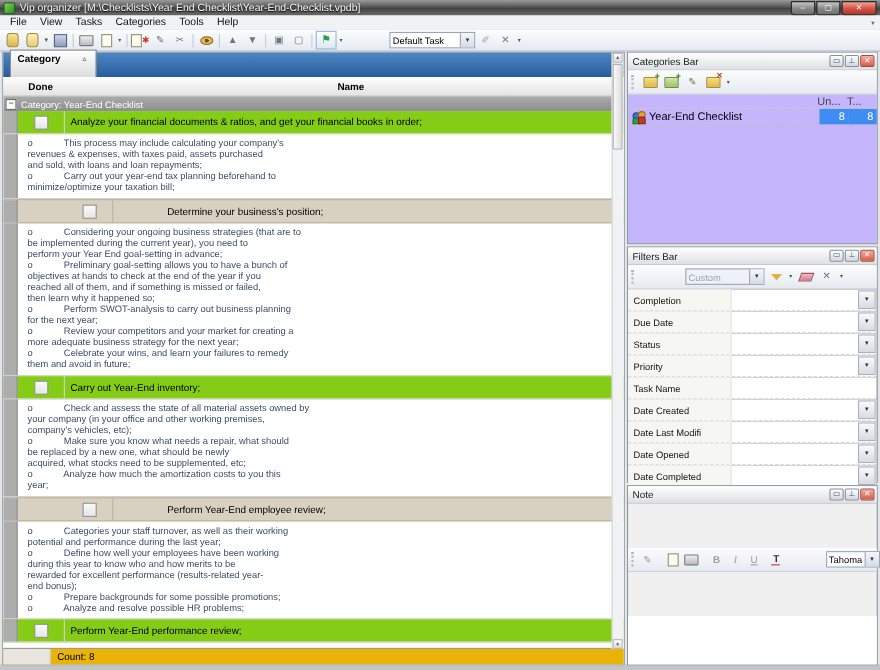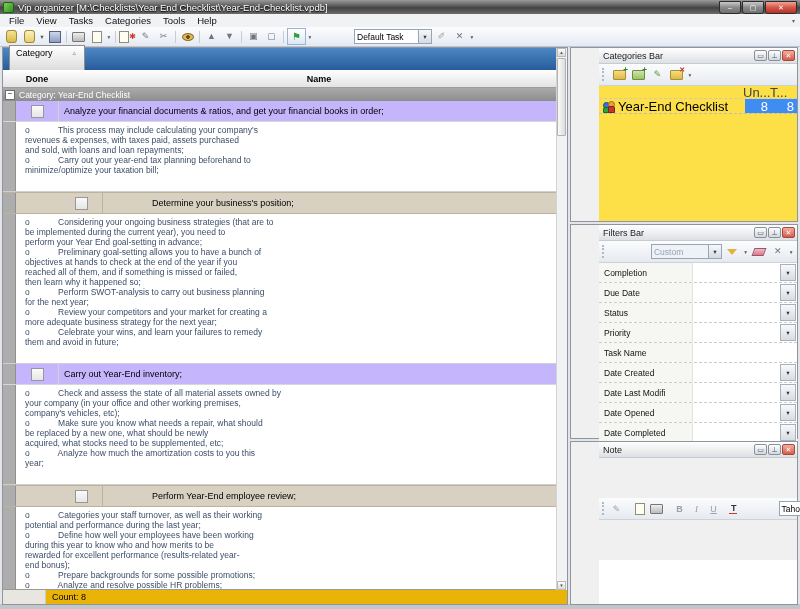--- a/index.html
+++ b/index.html
@@ -43,71 +43,71 @@
   .combo .cbtn{width:12px;height:100%;border-left:1px solid #97a5b8;font-size:5.5px;color:#333;
     background:linear-gradient(#f6f7f9,#d6dae1);display:flex;align-items:center;justify-content:center;}
   .task-combo{width:76px;}
 
   
   .workspace{position:relative;flex:1;background:#e3e5e8;}
   .main-panel{position:absolute;left:2px;top:0;width:566px;height:558px;background:#fff;
     border:1px solid #8e959e;box-sizing:border-box;display:flex;flex-direction:column;}
   .group-strip{height:22px;background:linear-gradient(#4c87c3,#275c9c);display:flex;align-items:center;padding-left:6px;flex:none;}
   .cat-btn{height:15px;display:flex;align-items:center;gap:20px;padding:0 8px 12px 6px;
-    background:linear-gradient(#ffffff,#d8d8d8);border:1px solid #8d8d8d;font-size:9px;font-weight:normal;color:#000;}
+    background:linear-gradient(#ffffff,#d8d8d8);border:1px solid #8d8d8d;font-size:9px;font-weight:bold;color:#000;}
   .sort-tri{font-size:7px;color:#8a8a8a;}
   .header-row{height:17px;flex:none;display:flex;align-items:center;background:linear-gradient(#ffffff,#e3e3e3);
     border-bottom:1px solid #9d9d9d;font-size:9px;font-weight:bold;color:#000;}
   .h-done{width:68px;text-align:center;}
   .h-name{flex:1;text-align:center;}
   .rows{flex:1;overflow:hidden;background:#fff;}
   .row-group{height:13px;background:linear-gradient(#aaaaaa,#8d8d8d);color:#fff;font-size:8.5px;
     display:flex;align-items:center;gap:4px;padding-left:2px;}
   .expander{width:8px;height:8px;background:#fbfbfb;border:1px solid #6f6f6f;color:#222;font-size:8px;
     line-height:6px;text-align:center;flex:none;}
-  .row-task{height:20px;display:flex;background:#c4b5fd;border-bottom:1px solid #d8d8d8;}
+  .row-task{height:20px;display:flex;background:#84cc16;border-bottom:1px solid #d8d8d8;}
   .row-task.tan{background:#d8d1c1;border-top:1px solid #bdb39b;border-bottom:1px solid #bdb39b;gap:44px;}
   .cell-strip{width:12px;background:#adadad;border-right:1px solid #8f8f8f;flex:none;}
   .cell-done{width:42px;flex:none;display:flex;align-items:center;justify-content:center;border-right:1px solid #d2d2d2;}
   .row-task.tan .cell-done{border-right-color:#bdb39b;}
   .checkbox{width:11px;height:11px;border:1px solid #979797;background:linear-gradient(#fafafa,#e6e6e6);}
   .cell-name{flex:1;display:flex;align-items:center;padding-left:5px;font-size:9px;color:#000;
     white-space:nowrap;overflow:hidden;}
   .row-note{display:flex;border-bottom:1px solid #cfcfcf;}
-  .note-lines{flex:1;padding:3px 0 16px 9px;font-size:8.5px;line-height:10px;color:#3c4d68;overflow:hidden;}
+  .note-lines{flex:1;padding:3px 0 5px 9px;font-size:8.5px;line-height:10px;color:#3c4d68;overflow:hidden;}
   .note-line{white-space:pre;}
   .footer{height:14px;flex:none;border-top:1px solid #9a9a9a;background:#eab308;display:flex;align-items:center;font-size:9px;color:#000;}
   .footer-strip{width:42px;height:100%;background:#e9e6df;border-right:1px solid #cfccc4;flex:none;}
   .footer-count{padding-left:6px;}
   
   .vscroll{position:absolute;right:0;top:0;bottom:14px;width:10px;background:#f1f2f4;border-left:1px solid #d3d3d3;}
   .sarrow{position:absolute;left:0;width:9px;height:9px;background:linear-gradient(#fdfdfd,#d9d9d9);
     border:1px solid #b9b9b9;box-sizing:border-box;color:#555;font-size:4.5px;display:flex;align-items:center;justify-content:center;}
   .sarrow.up{top:0;} .sarrow.down{bottom:0;}
   .sthumb{position:absolute;left:0;top:10px;width:9px;height:78px;box-sizing:border-box;
     background:linear-gradient(90deg,#fafafa,#dcdcdc);border:1px solid #b2b2b2;border-radius:1px;}
 
   
   .right-col{position:absolute;left:570px;top:0;width:228px;height:558px;display:flex;flex-direction:column;gap:2px;}
-  .panel{border:1px solid #8e959e;background:#f0f0f0;display:flex;flex-direction:column;box-sizing:border-box;padding-left:28px;}
+  .panel{border:1px solid #8e959e;background:#f0f0f0;display:flex;flex-direction:column;box-sizing:border-box;}
   .panel-title{height:15px;flex:none;background:linear-gradient(#ffffff,#dde0e4);border-bottom:1px solid #c7cbd0;
     display:flex;align-items:center;padding:0 2px 0 4px;font-size:9px;color:#222;}
   .panel-title .pt-label{flex:1;}
   .pbtn{width:13px;height:11px;margin-left:1px;border:1px solid #8a9097;border-radius:2px;box-sizing:border-box;
     background:linear-gradient(#fdfdfd,#d5d8dc);color:#3b5a82;font-size:7px;line-height:1;
     display:flex;align-items:center;justify-content:center;}
   .pbtn.close{background:linear-gradient(#f2ad9f,#d85c49);color:#fff;border-color:#a3493c;}
   .panel-toolbar{height:21px;flex:none;display:flex;align-items:center;background:linear-gradient(#fbfcfd,#e6eaf0);
     border-bottom:1px solid #ced3da;padding:0 3px;gap:2px;}
   .grip{width:2px;height:13px;border-left:2px dotted #aeb8c6;margin-right:3px;}
   .folder{width:11px;height:8px;background:linear-gradient(#f8dd7d,#ddb849);border:1px solid #a98f33;border-radius:1px;position:relative;}
   .folder .plus{position:absolute;right:-3px;top:-5px;color:#1f8a1f;font-size:8px;font-weight:bold;line-height:1;}
   .folder .xmark{position:absolute;right:-3px;top:-5px;color:#c23a2c;font-size:7px;font-weight:bold;line-height:1;}
 
-  .cat-content{flex:1;background:#fde047;font-size:13px;color:#000;}
+  .cat-content{flex:1;background:#c4b5fd;font-size:10px;color:#000;}
   .cat-header{display:flex;justify-content:flex-end;height:12px;align-items:center;color:#444;
     border-bottom:1px dashed #c9c9c9;}
   .cat-hcell{width:27px;white-space:nowrap;overflow:hidden;flex:none;}
   .cat-item{display:flex;height:14px;align-items:center;border-bottom:1px dashed #bdbdbd;}
   .cat-item .cat-label{flex:1;white-space:nowrap;overflow:hidden;padding-left:3px;}
   .people-icon{width:12px;height:11px;margin-left:4px;position:relative;flex:none;}
   .people-icon i{position:absolute;width:5px;height:5px;border-radius:50%;}
   .people-icon .p1{left:0;top:1px;background:#3a6fd8;border:1px solid #23458a;}
   .people-icon .p2{right:0;top:0;background:#e8a23c;border:1px solid #9a6a1e;}
   .people-icon .b1{left:0;top:6px;width:5px;height:4px;border-radius:2px 2px 0 0;background:#2f9e3c;border:1px solid #1d6b26;}

